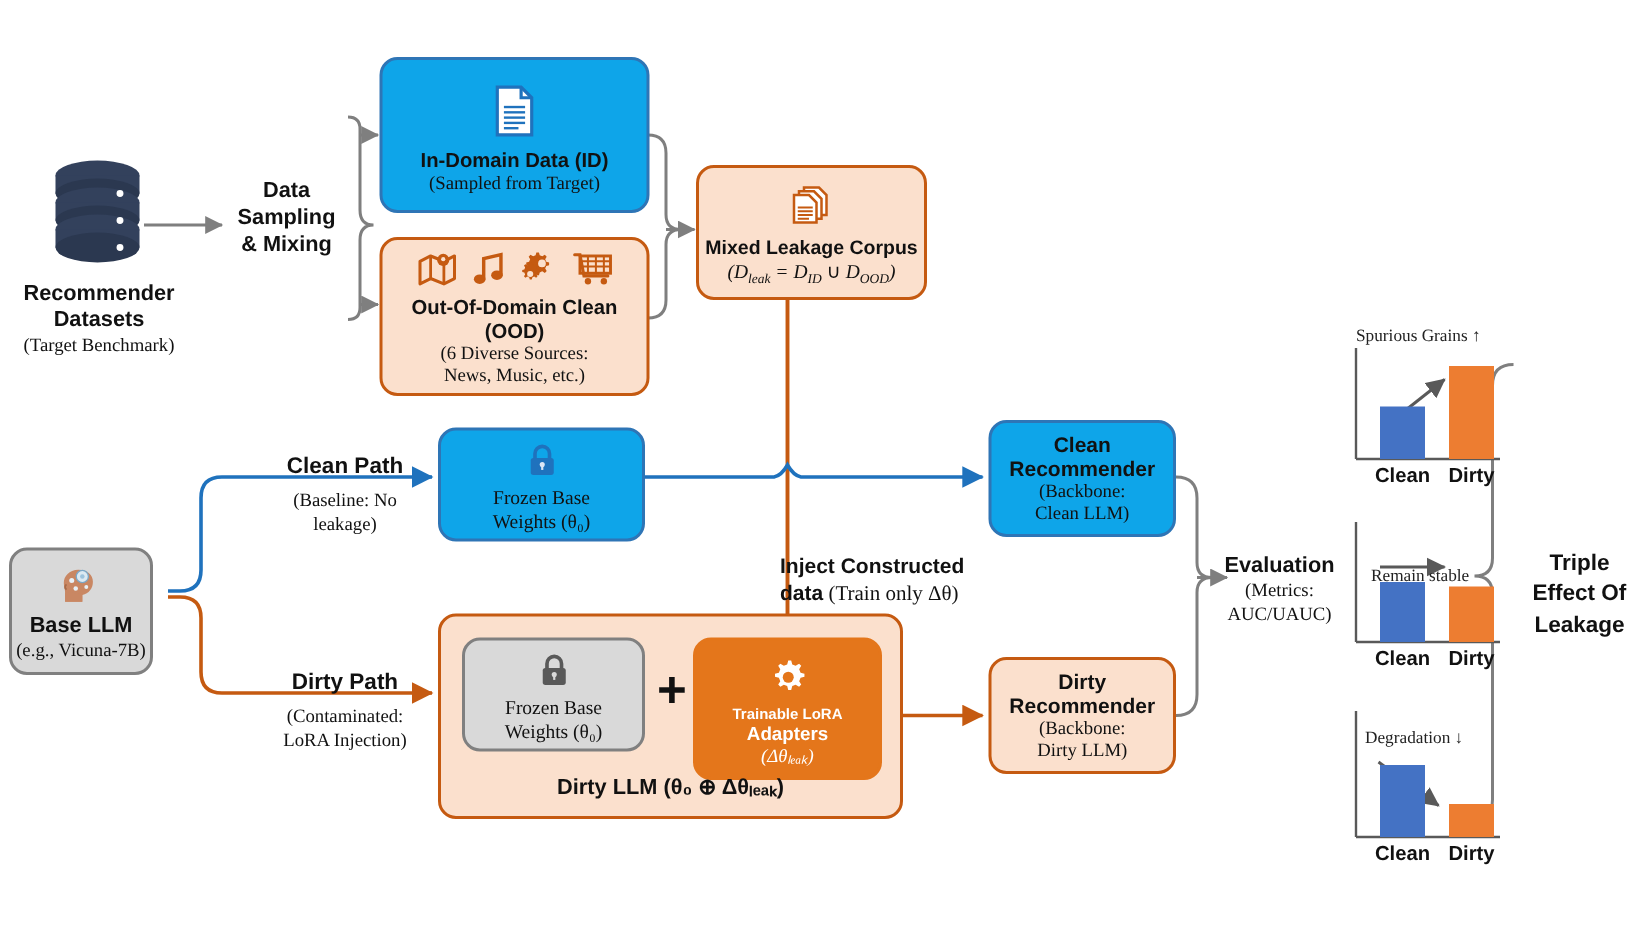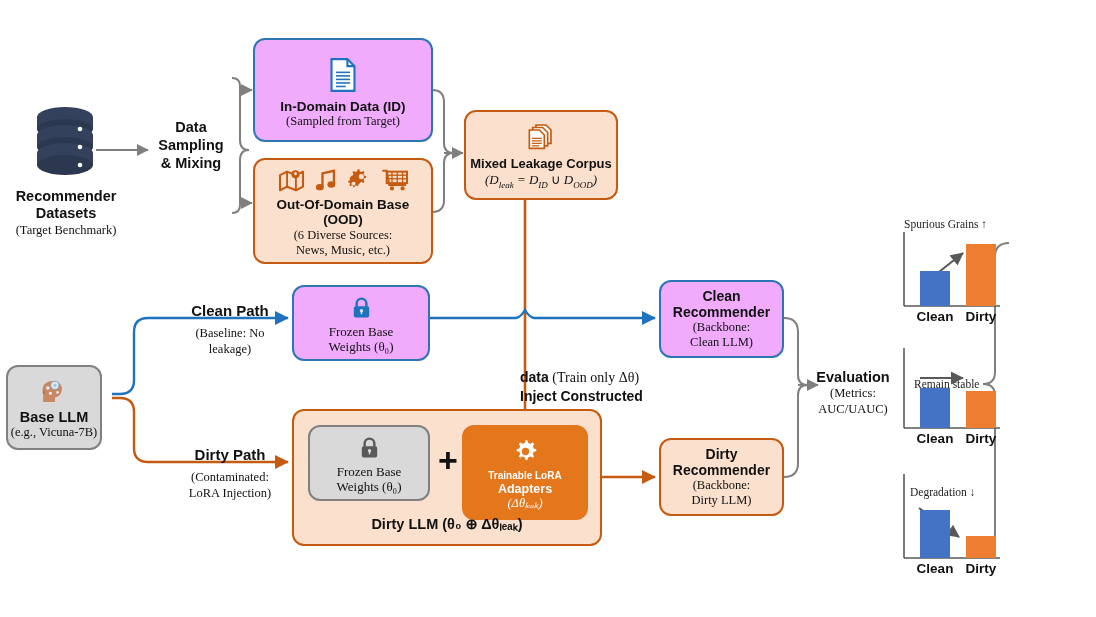--- a/index.html
+++ b/index.html
@@ -7,21 +7,21 @@
        font-family:"Liberation Sans",sans-serif;color:#111;}
   #stage{position:relative;width:1096px;height:617px;}
   .abs{position:absolute;}
   svg.layer{position:absolute;left:0;top:0;width:1096px;height:617px;pointer-events:none;}
 
   .box{position:absolute;box-sizing:border-box;display:flex;flex-direction:column;
        align-items:center;justify-content:center;text-align:center;border-radius:12px;}
   .box .t1{font-weight:bold;line-height:1.15;}
   .box .t2{font-family:"Liberation Serif",serif;line-height:1.18;}
 
-  .blue-box{background:#f0abfc;border:2.2px solid #2e75b6;}
+  .blue-box{background:#0ea5e9;border:2.2px solid #2e75b6;}
   .orange-box{background:#fbe0cd;border:2.2px solid #c55a11;}
   .orange-light{background:#fbe0cd;border:2.2px solid #c55a11;}
   .gray-box{background:#d9d9d9;border:2.2px solid #808080;}
   .solid-orange{background:#e4761b;border:2px solid #e4761b;color:#fff;}
 
   .lbl{position:absolute;text-align:center;}
   .lbl .hdr{font-weight:bold;}
   .lbl .sub{font-family:"Liberation Serif",serif;}
 
   .serif{font-family:"Liberation Serif",serif;}
@@ -175,21 +175,21 @@
             <line x1="11" y1="3" x2="11" y2="16"></line>
             <line x1="17" y1="3" x2="17" y2="16"></line>
             <line x1="23" y1="3" x2="23" y2="16"></line>
           </g>
           <path d="M1,2 H5 L8,18 H26" fill="none" stroke="#c55a11" stroke-width="2.3" stroke-linecap="round"></path>
           <circle cx="11" cy="22" r="2.4" fill="#c55a11"></circle>
           <circle cx="23" cy="22" r="2.4" fill="#c55a11"></circle>
         </svg>
       </span>
     </div>
-    <div class="t1" style="font-size:13.5px;">Out-Of-Domain Base (OOD)</div>
+    <div class="t1" style="font-size:13.5px;">Out-Of-Domain Clean (OOD)</div>
     <div class="t2" style="font-size:12.5px;">(6 Diverse Sources:</div>
     <div class="t2" style="font-size:12.5px;">News, Music, etc.)</div>
   </div>
 
   <div class="box orange-box" style="left:464px;top:110px;width:154px;height:90px;padding-top:4px;">
     <div style="margin-bottom:1px;">
       <svg viewBox="0 0 36 34" width="30" height="29">
         <path d="M12,2 H24 L30,8 V24 H12 Z" fill="#fff" stroke="#c55a11" stroke-width="2"></path>
         <path d="M8,5 H20 L26,11 V27 H8 Z" fill="#fff" stroke="#c55a11" stroke-width="2"></path>
         <path d="M4,8 H16 L22,14 V30 H4 Z" fill="#fff" stroke="#c55a11" stroke-width="2"></path>
@@ -275,24 +275,24 @@
     </div>
     <div class="t1" style="font-size:10px;">Trainable LoRA</div>
     <div class="t1" style="font-size:12.5px;">Adapters</div>
     <div class="t2" style="font-size:12.5px;font-style:italic;">(Δθₗₑₐₖ)</div>
   </div>
 
   <div class="abs bold" style="left:292px;top:513px;width:310px;text-align:center;font-size:14.5px;">Dirty LLM (θ₀ ⊕ Δθₗₑₐₖ)</div>
 
   <div class="lbl" style="left:520px;top:368px;width:190px;text-align:left;">
     <div style="font-size:14px;line-height:1.3;">
+      <span class="bold">Inject Constructed</span>
+    </div>
+    <div style="font-size:14px;line-height:1.3;">
       <span class="bold">data</span><span class="serif"> (Train only Δθ)</span>
-    </div>
-    <div style="font-size:14px;line-height:1.3;">
-      <span class="bold">Inject Constructed</span>
     </div>
   </div>
 
   <div class="box blue-box" style="left:659px;top:280px;width:125px;height:78px;">
     <div class="t1" style="font-size:14px;">Clean</div>
     <div class="t1" style="font-size:14px;">Recommender</div>
     <div class="t2" style="font-size:12.5px;">(Backbone:</div>
     <div class="t2" style="font-size:12.5px;">Clean LLM)</div>
   </div>
 
@@ -338,14 +338,19 @@
     <svg width="110" height="115" style="position:absolute;left:0;top:0;">
       <line x1="6" y1="4" x2="6" y2="88" stroke="#595959" stroke-width="1.6"></line>
       <line x1="6" y1="88" x2="102" y2="88" stroke="#595959" stroke-width="1.6"></line>
     </svg>
     <div class="bar clean" style="left:22px;top:40px;width:30px;height:48px;"></div>
     <div class="bar dirty" style="left:68px;top:66px;width:30px;height:22px;"></div>
     <div class="ch-tick" style="left:10px;top:91px;width:54px;">Clean</div>
     <div class="ch-tick" style="left:58px;top:91px;width:50px;">Dirty</div>
   </div>
 
+  <div class="lbl" style="left:1010px;top:366px;width:86px;">
+    <div class="hdr" style="font-size:15px;line-height:1.35;">Triple</div>
+    <div class="hdr" style="font-size:15px;line-height:1.35;">Effect Of</div>
+    <div class="hdr" style="font-size:15px;line-height:1.35;">Leakage</div>
+  </div>
 
 </div>
 
 </body></html>

